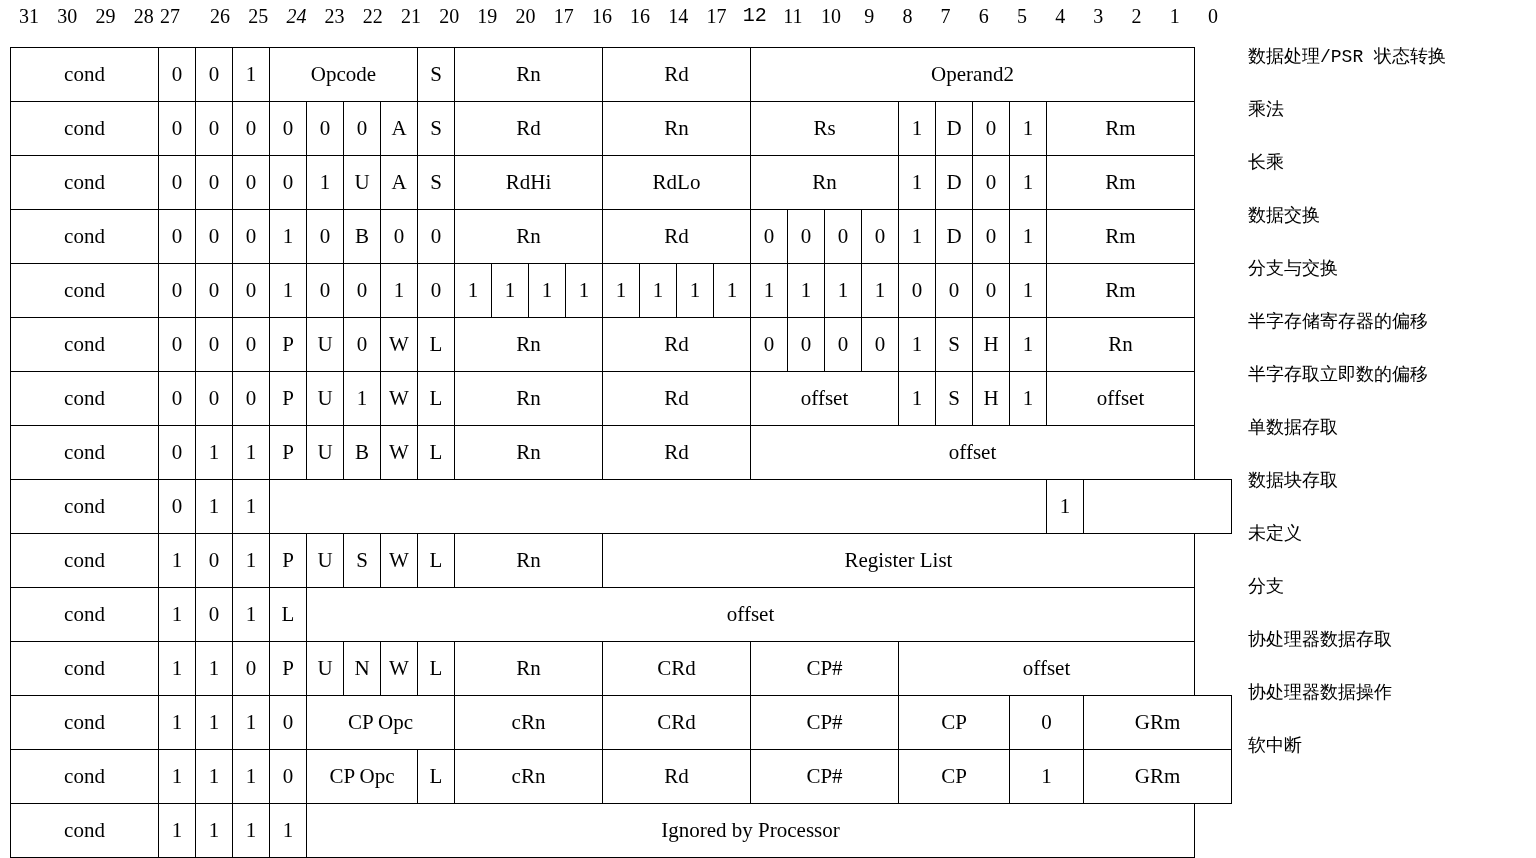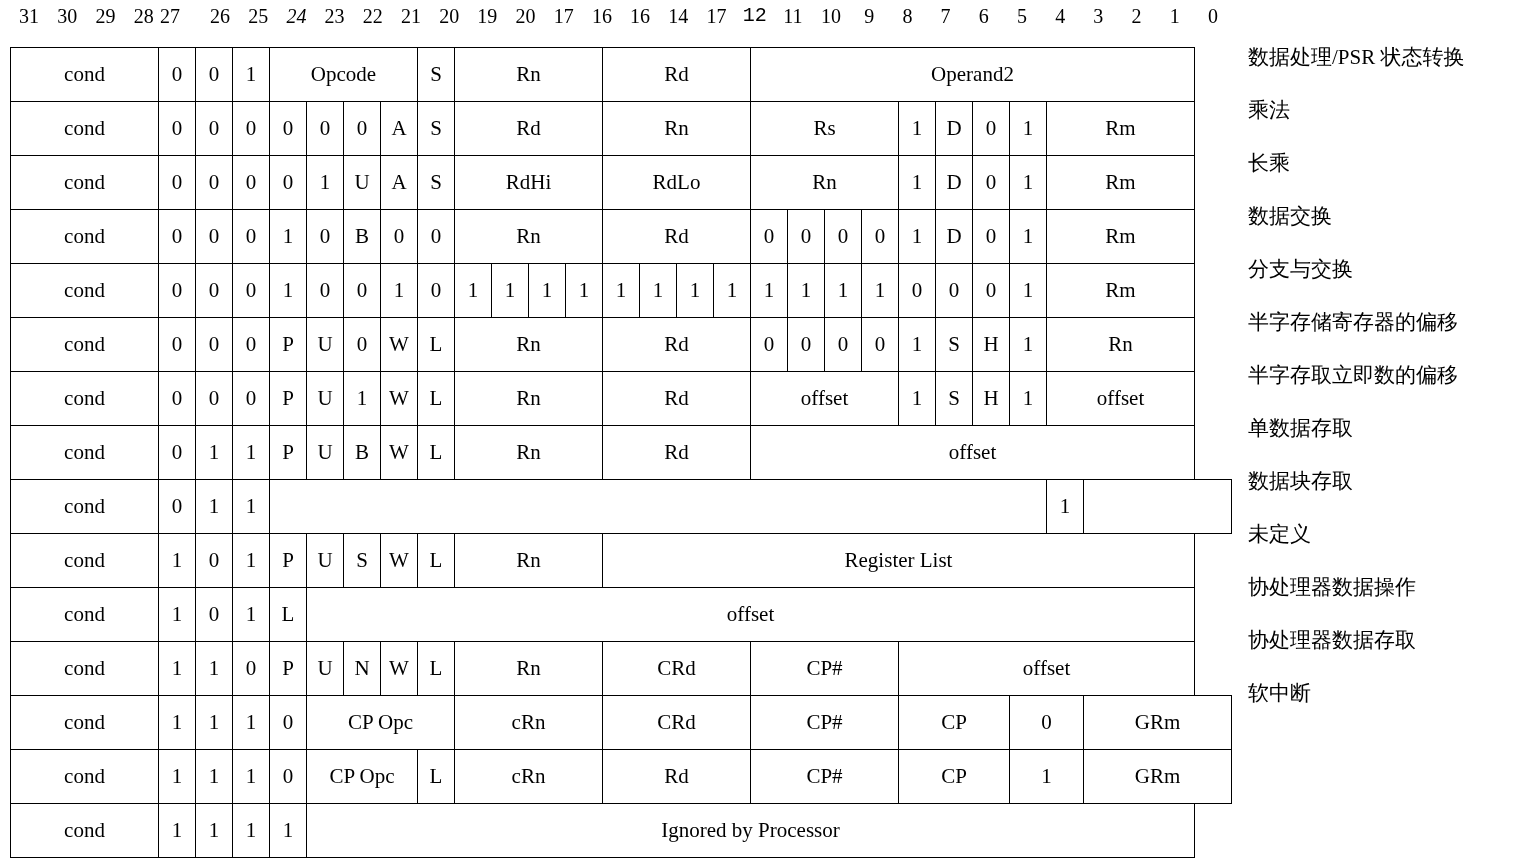--- a/index.html
+++ b/index.html
@@ -66,22 +66,22 @@
   
   .captions {
     position: absolute;
     left: 1248px;
     top: 31px;
     width: 286px;
   }
   .caption {
     height: 53px;
     line-height: 53px;
-    font-size: 21px;
-    font-family: Liberation Serif, serif;
+    font-size: 18px;
+    font-family: Liberation Mono, monospace;
     white-space: nowrap;
     overflow: hidden;
   }
 </style>
 </head>
 <body>
 
 <div id="page">
 
   <div class="bit-ruler">
@@ -364,18 +364,19 @@
       <div class="caption">数据处理/PSR 状态转换</div>
       <div class="caption">乘法</div>
       <div class="caption">长乘</div>
       <div class="caption">数据交换</div>
       <div class="caption">分支与交换</div>
       <div class="caption">半字存储寄存器的偏移</div>
       <div class="caption">半字存取立即数的偏移</div>
       <div class="caption">单数据存取</div>
       <div class="caption">数据块存取</div>
       <div class="caption">未定义</div>
+      <div class="caption">分支</div>
+      <div class="caption">协处理器数据存取</div>
       <div class="caption">协处理器数据操作</div>
-      <div class="caption">协处理器数据存取</div>
       <div class="caption">软中断</div>
     </div>
 
 </div>
 
 </body></html>

